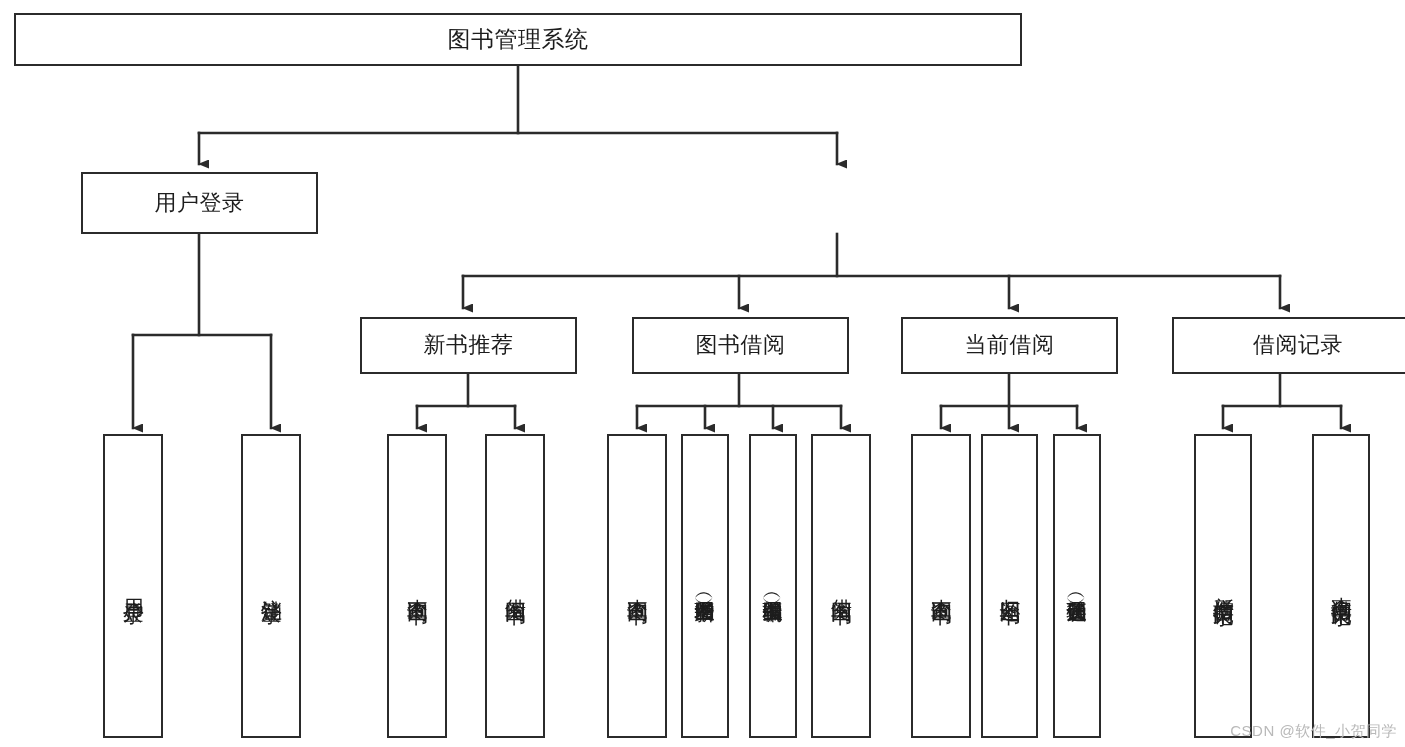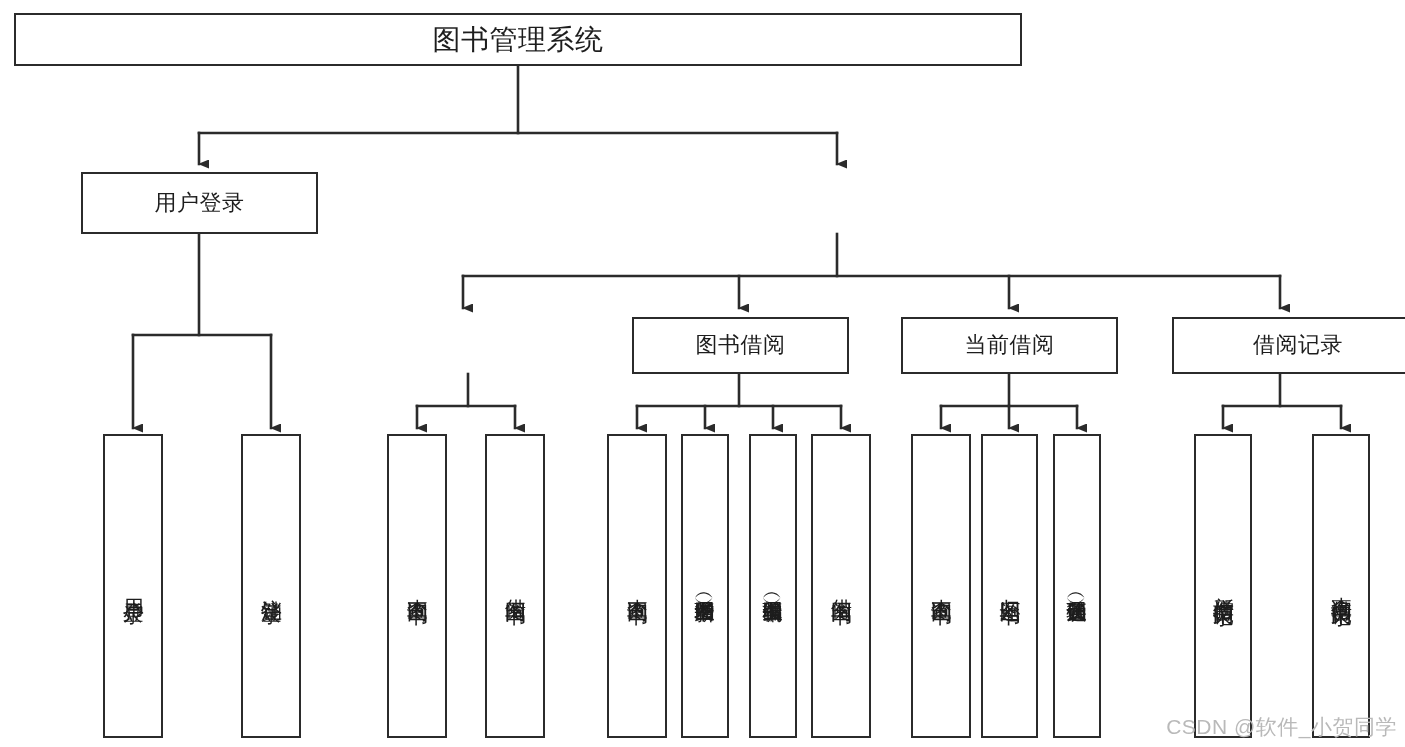--- a/index.html
+++ b/index.html
@@ -52,26 +52,26 @@
     line-height: 1.18;
     letter-spacing: 2px;
     white-space: nowrap;
     max-height: 100%;
   }
   .node.vert.tight .lbl {
     font-size: 20px;
     letter-spacing: 0px;
     line-height: 1.1;
   }
-  .node.root .lbl { font-size: 28px; }
+  .node.root .lbl { font-size: 23px; }
   .watermark {
     position: absolute;
     right: 8px;
     bottom: 6px;
-    font-size: 21px;
+    font-size: 15px;
     color: #b9b9b9;
     z-index: 5;
     white-space: nowrap;
     letter-spacing: 0.5px;
   }
 </style>
 </head>
 <body>
 
 <div id="canvas">
@@ -127,20 +127,23 @@
   </svg>
 
   <div class="node root" style="left:14px; top:13px; width:1008px; height:53px;">
     <span class="lbl">图书管理系统</span>
   </div>
 
   <div class="node" style="left:81px; top:172px; width:237px; height:62px;">
     <span class="lbl">用户登录</span>
   </div>
 
+  <div class="node" style="left:360px; top:317px; width:217px; height:57px;">
+    <span class="lbl">新书推荐</span>
+  </div>
   <div class="node" style="left:632px; top:317px; width:217px; height:57px;">
     <span class="lbl">图书借阅</span>
   </div>
   <div class="node" style="left:901px; top:317px; width:217px; height:57px;">
     <span class="lbl">当前借阅</span>
   </div>
   <div class="node" style="left:1172px; top:317px; width:252px; height:57px;">
     <span class="lbl">借阅记录</span>
   </div>
 

